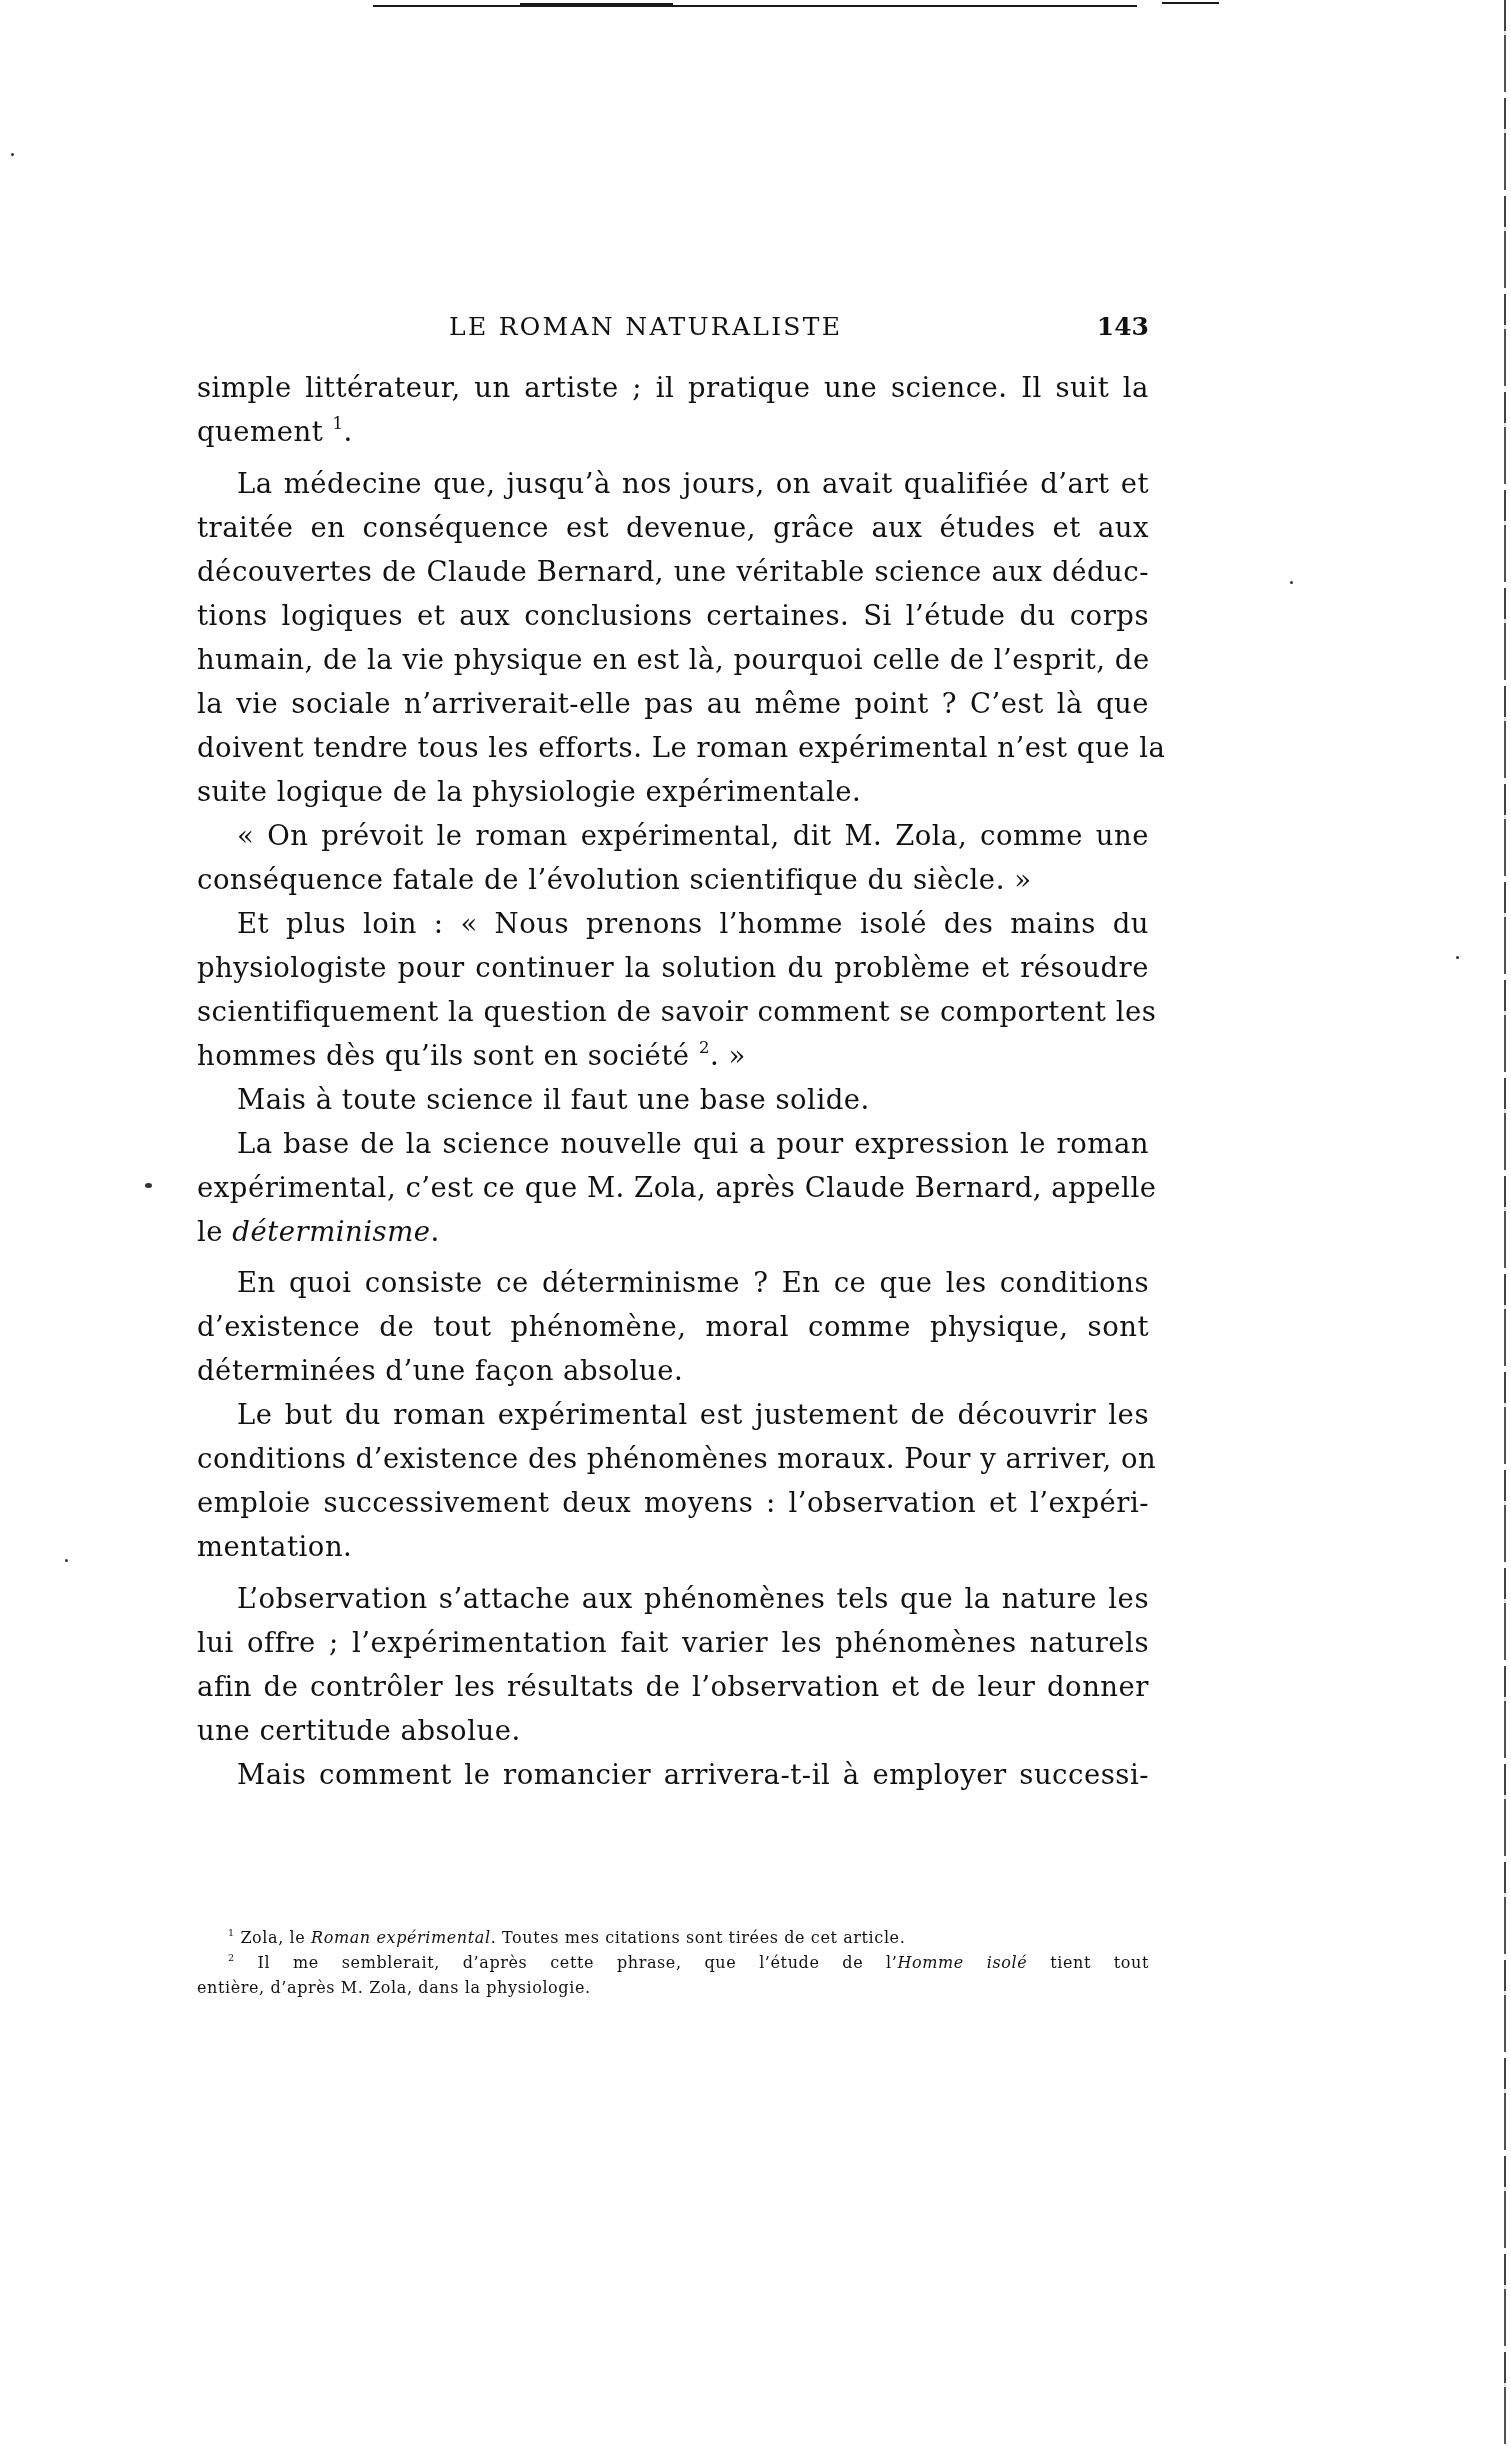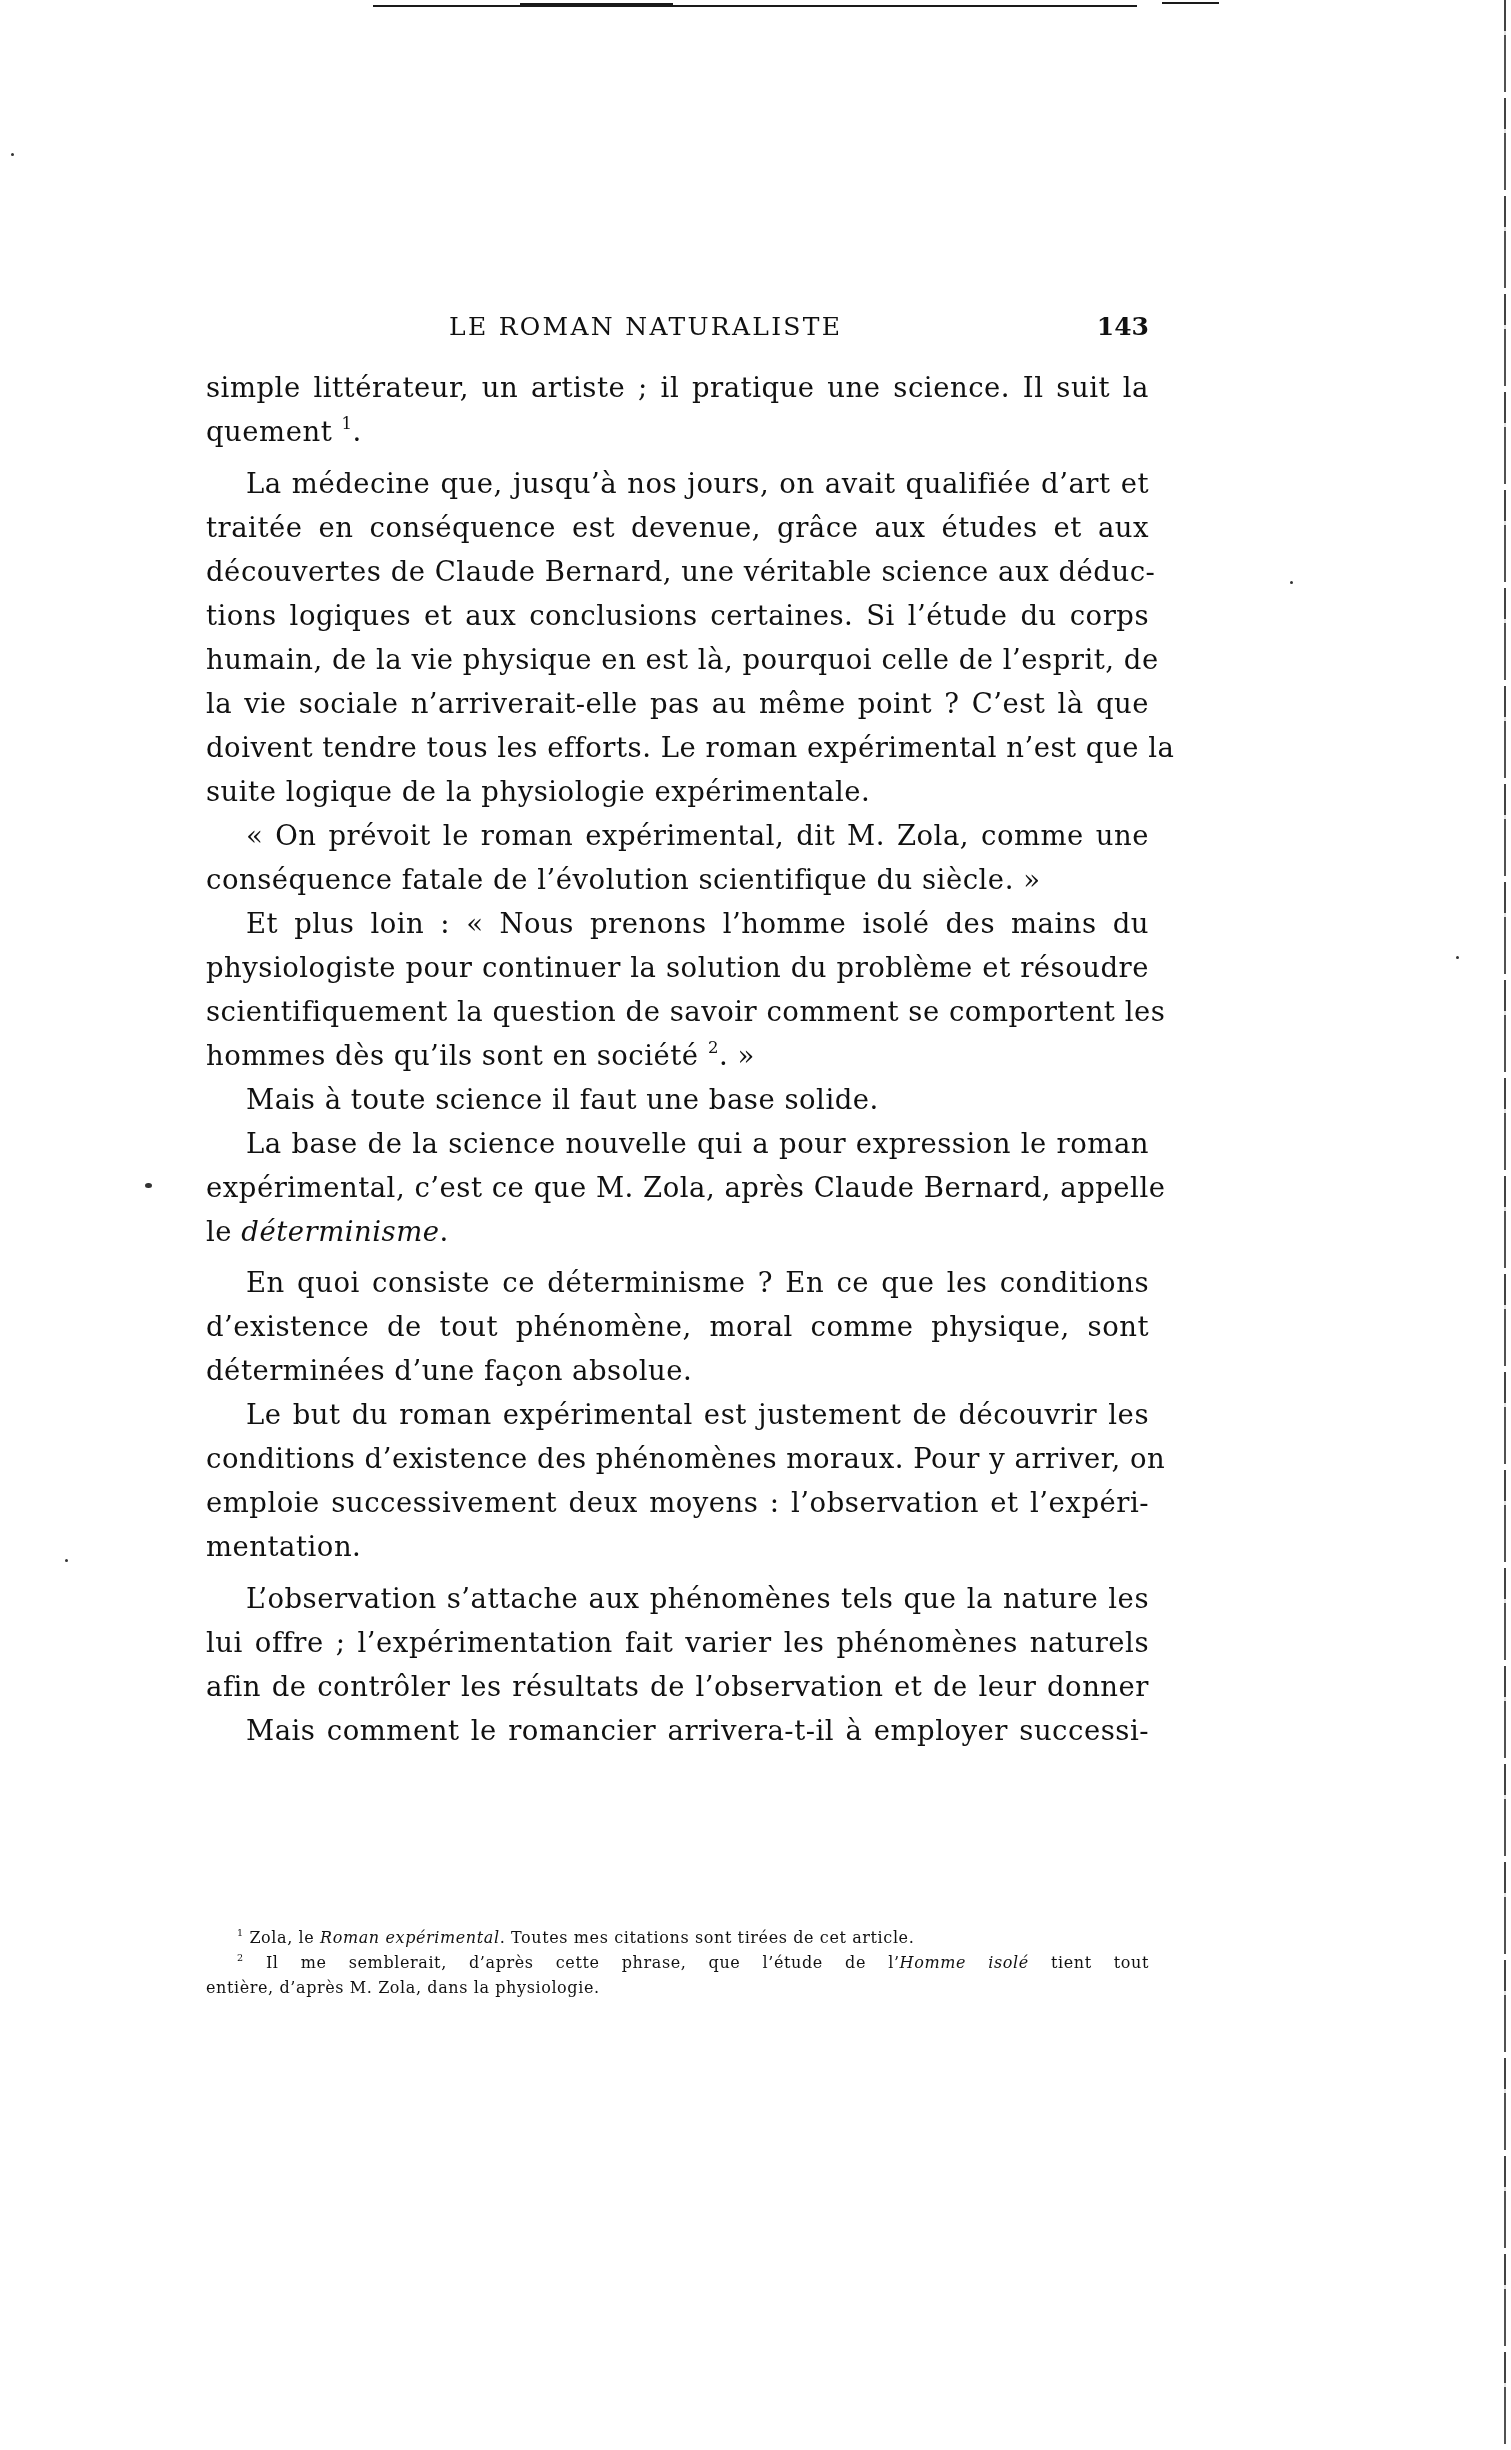--- a/index.html
+++ b/index.html
@@ -78,21 +78,20 @@
       font-size: 27.5px;
       line-height: 44px;
       letter-spacing: 0.5px;
     }
     .line {
       display: block;
       white-space: nowrap;
       text-align: justify;
       text-align-last: justify;
       height: 44px;
-      margin-left: 9px;
     }
     .line.last {
       text-align-last: left;
     }
     .line.indent {
       padding-left: 40px;
     }
     .para-gap { height: 7.6px; }
     sup {
       font-size: 60%;
@@ -186,20 +185,21 @@
       <span class="line">conditions d’existence des phénomènes moraux. Pour y arriver, on</span>
       <span class="line">emploie successivement deux moyens : l’observation et l’expéri-</span>
       <span class="line last">mentation.</span>
     </div>
     <div class="para-gap"></div>
 
     <div>
       <span class="line indent">L’observation s’attache aux phénomènes tels que la nature les</span>
       <span class="line">lui offre ; l’expérimentation fait varier les phénomènes naturels</span>
       <span class="line">afin de contrôler les résultats de l’observation et de leur donner</span>
+      <span class="line last">une certitude absolue.</span>
     </div>
 
     <div>
       <span class="line indent">Mais comment le romancier arrivera-t-il à employer successi-</span>
     </div>
   </div>
 
   <div class="footnotes">
     <div>
       <span class="line indent last" style="padding-left:31px;"><sup>1</sup> <span>Zola, le</span> <em>Roman expérimental</em><span>. Toutes mes citations sont tirées de cet article.</span></span>

